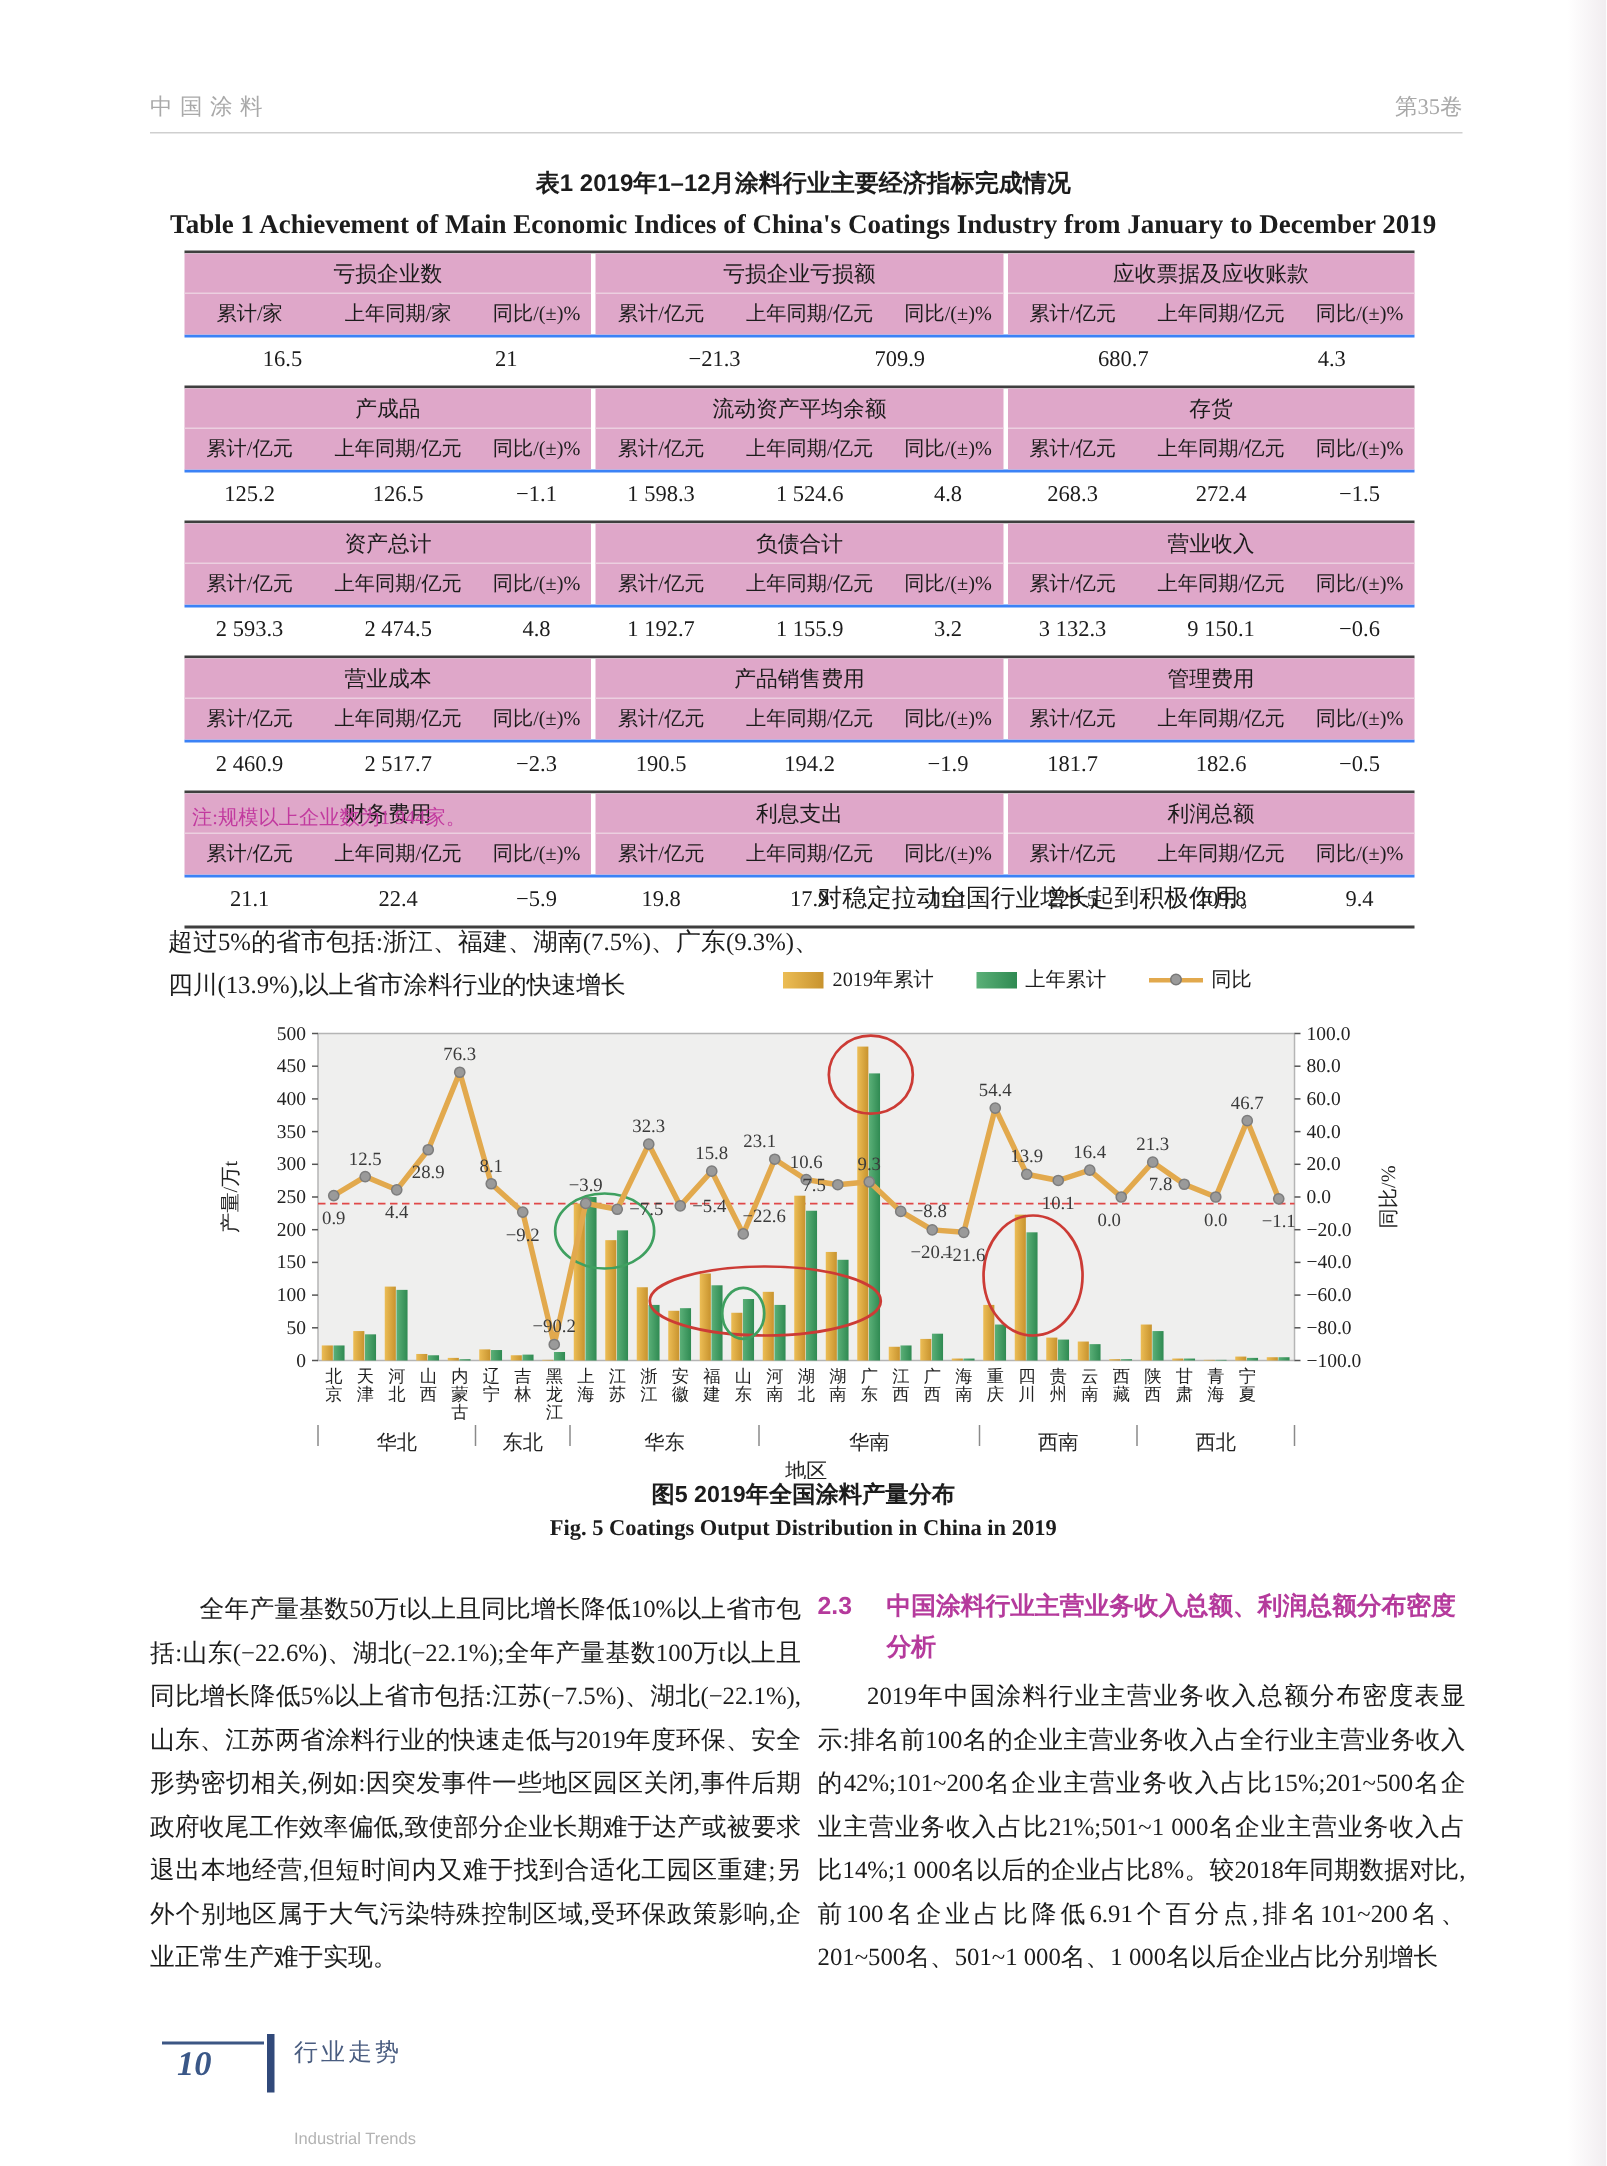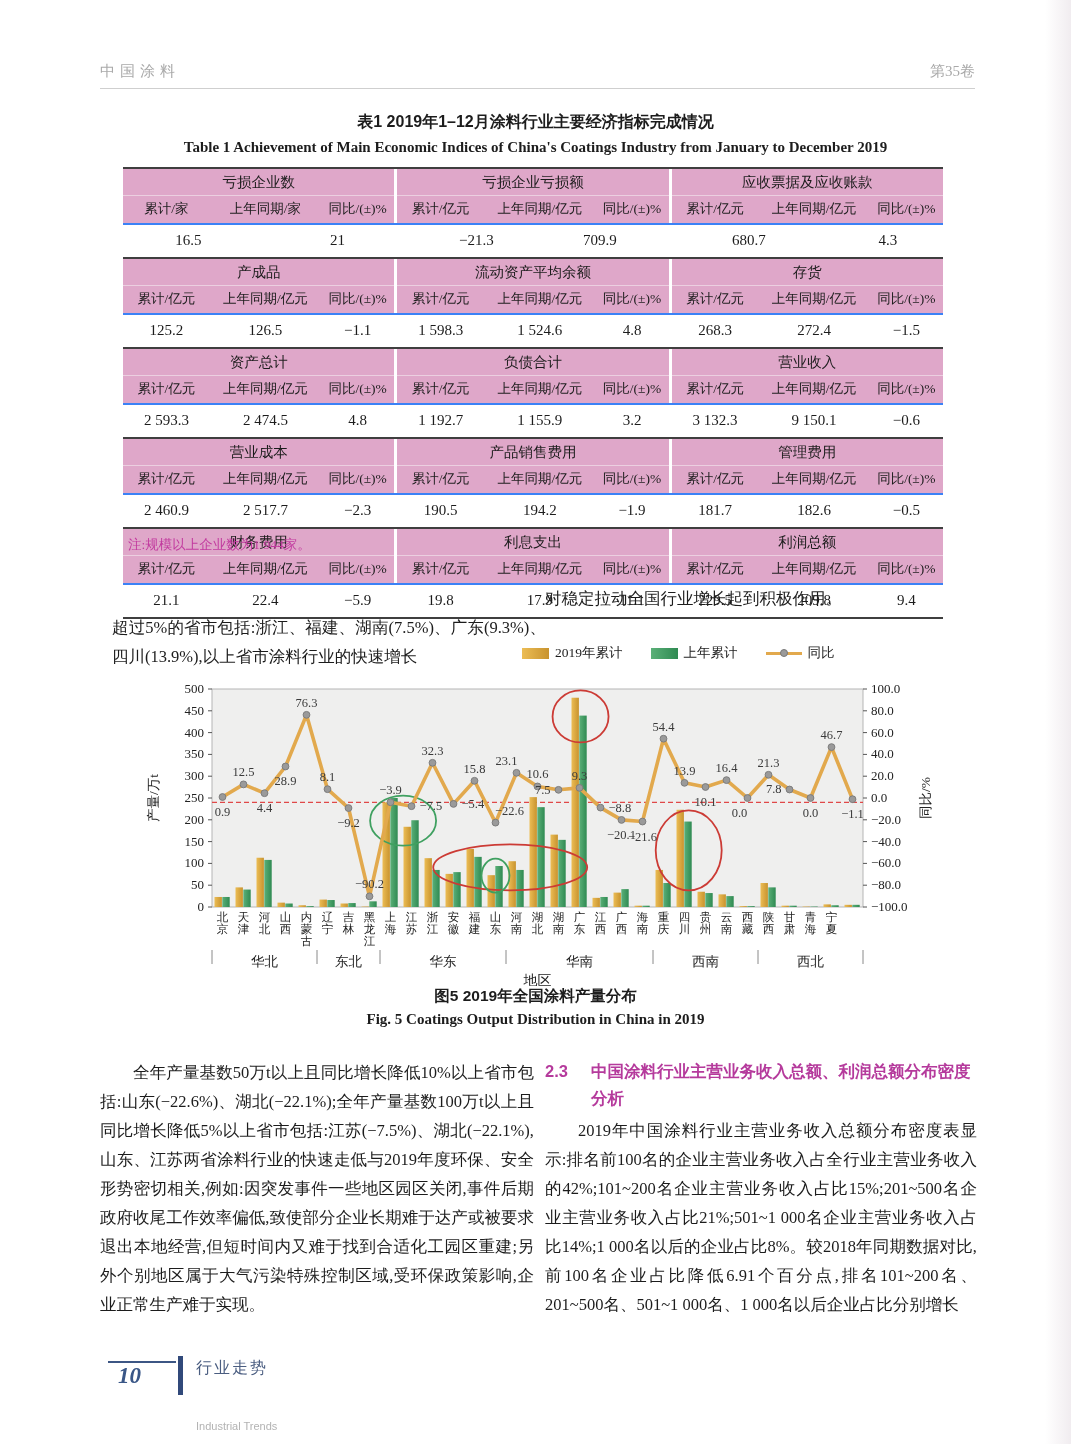--- a/index.html
+++ b/index.html
@@ -9,21 +9,21 @@
         background:linear-gradient(to right,rgba(200,180,195,0) 0%,rgba(190,170,185,0.22) 100%);}
   
   .p-header{position:absolute;left:100px;top:62px;width:875px;height:26px;
         border-bottom:1px solid #cfcfcf;font-size:15px;color:#a9a9a9;}
   .p-journal{position:absolute;left:0;top:0;letter-spacing:5px;}
   .p-volume{position:absolute;right:0;top:0;}
   
   .t-title-cn{position:absolute;left:0;top:112px;width:1071px;text-align:center;
         font-family:"Liberation Sans","DejaVu Sans",sans-serif;font-weight:bold;font-size:16px;}
   .t-title-en{position:absolute;left:0;top:139px;width:1071px;text-align:center;
-        font-weight:bold;font-size:15px;}
+        font-weight:bold;font-size:18px;}
   
   .table-wrap{position:absolute;left:123px;top:167px;width:820px;border-bottom:2px solid #3f3f3f;}
   .band{border-top:2px solid #3f3f3f;}
   .prow{display:flex;gap:3px;background:#fff;border-bottom:2px solid #3b82f6;}
   .pgroup{flex:1;background:#dfa7c9;}
   .gtitle{text-align:center;padding:4px 0 3px;font-size:14.5px;border-bottom:1px solid #eccfe0;}
   .gheads{display:flex;}
   .hcell{text-align:center;font-size:13.5px;padding:4px 0 5px;}
   .hcell:nth-child(1){width:32%;}
   .hcell:nth-child(2){width:41%;}

